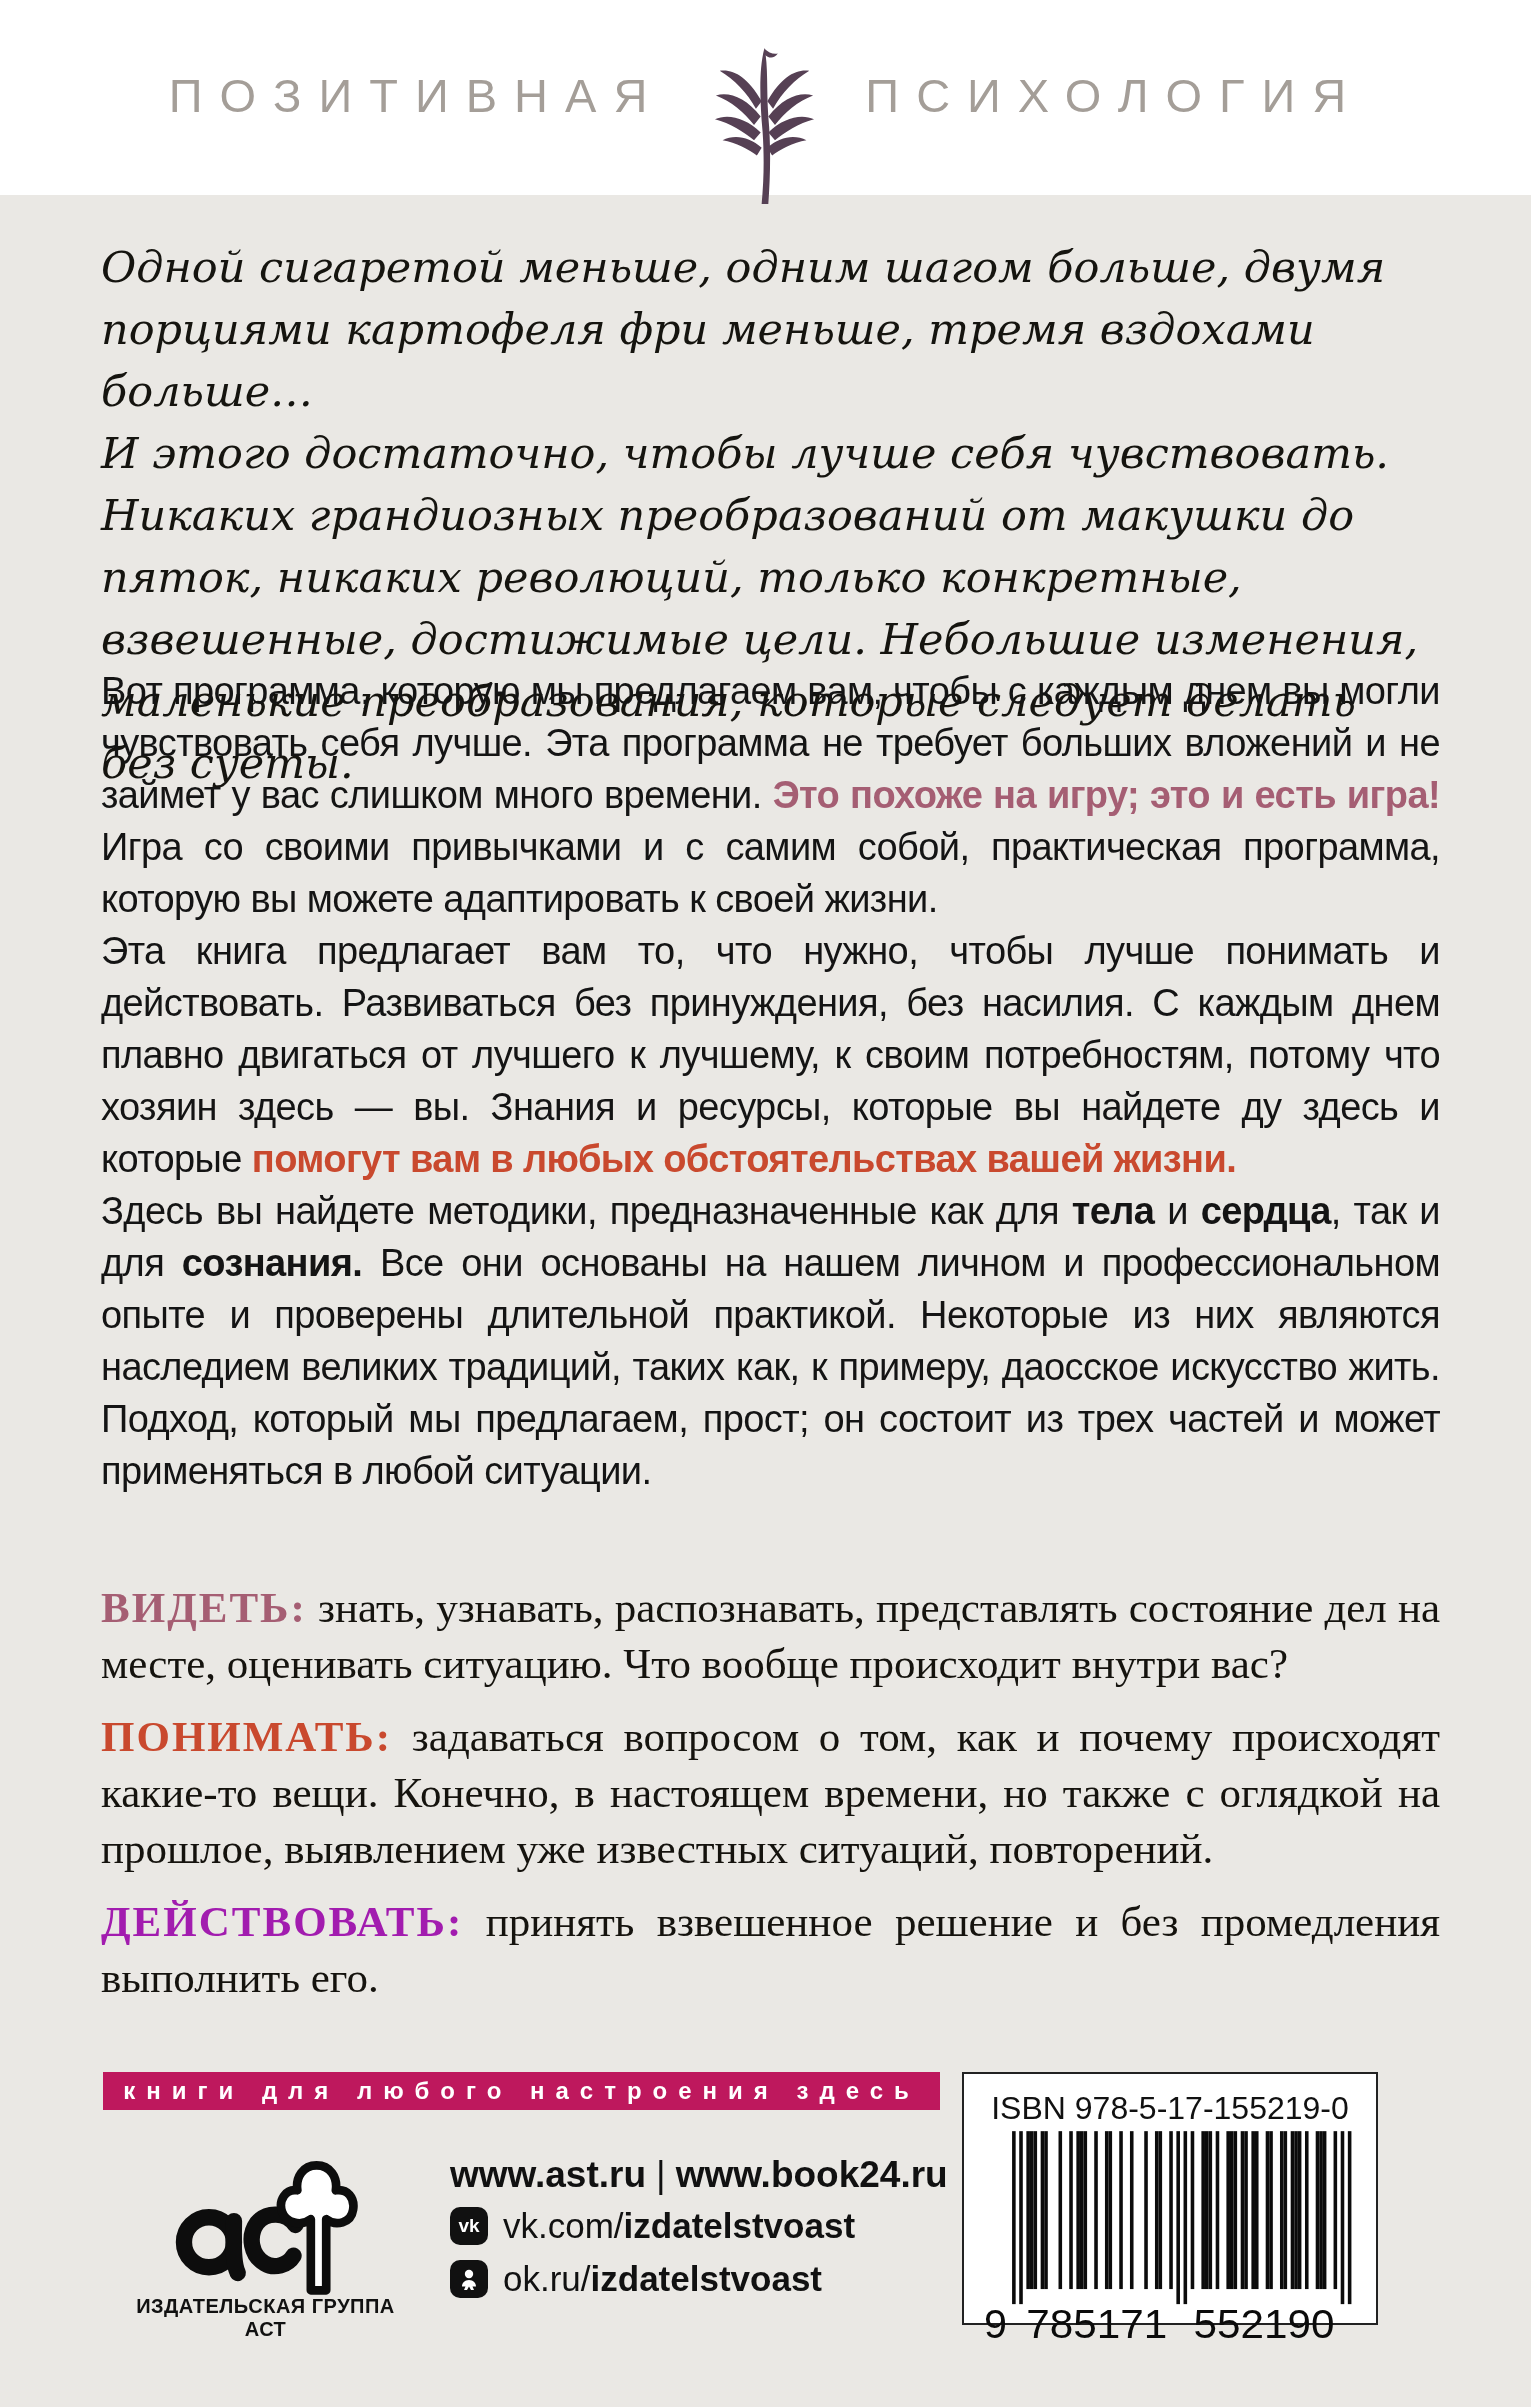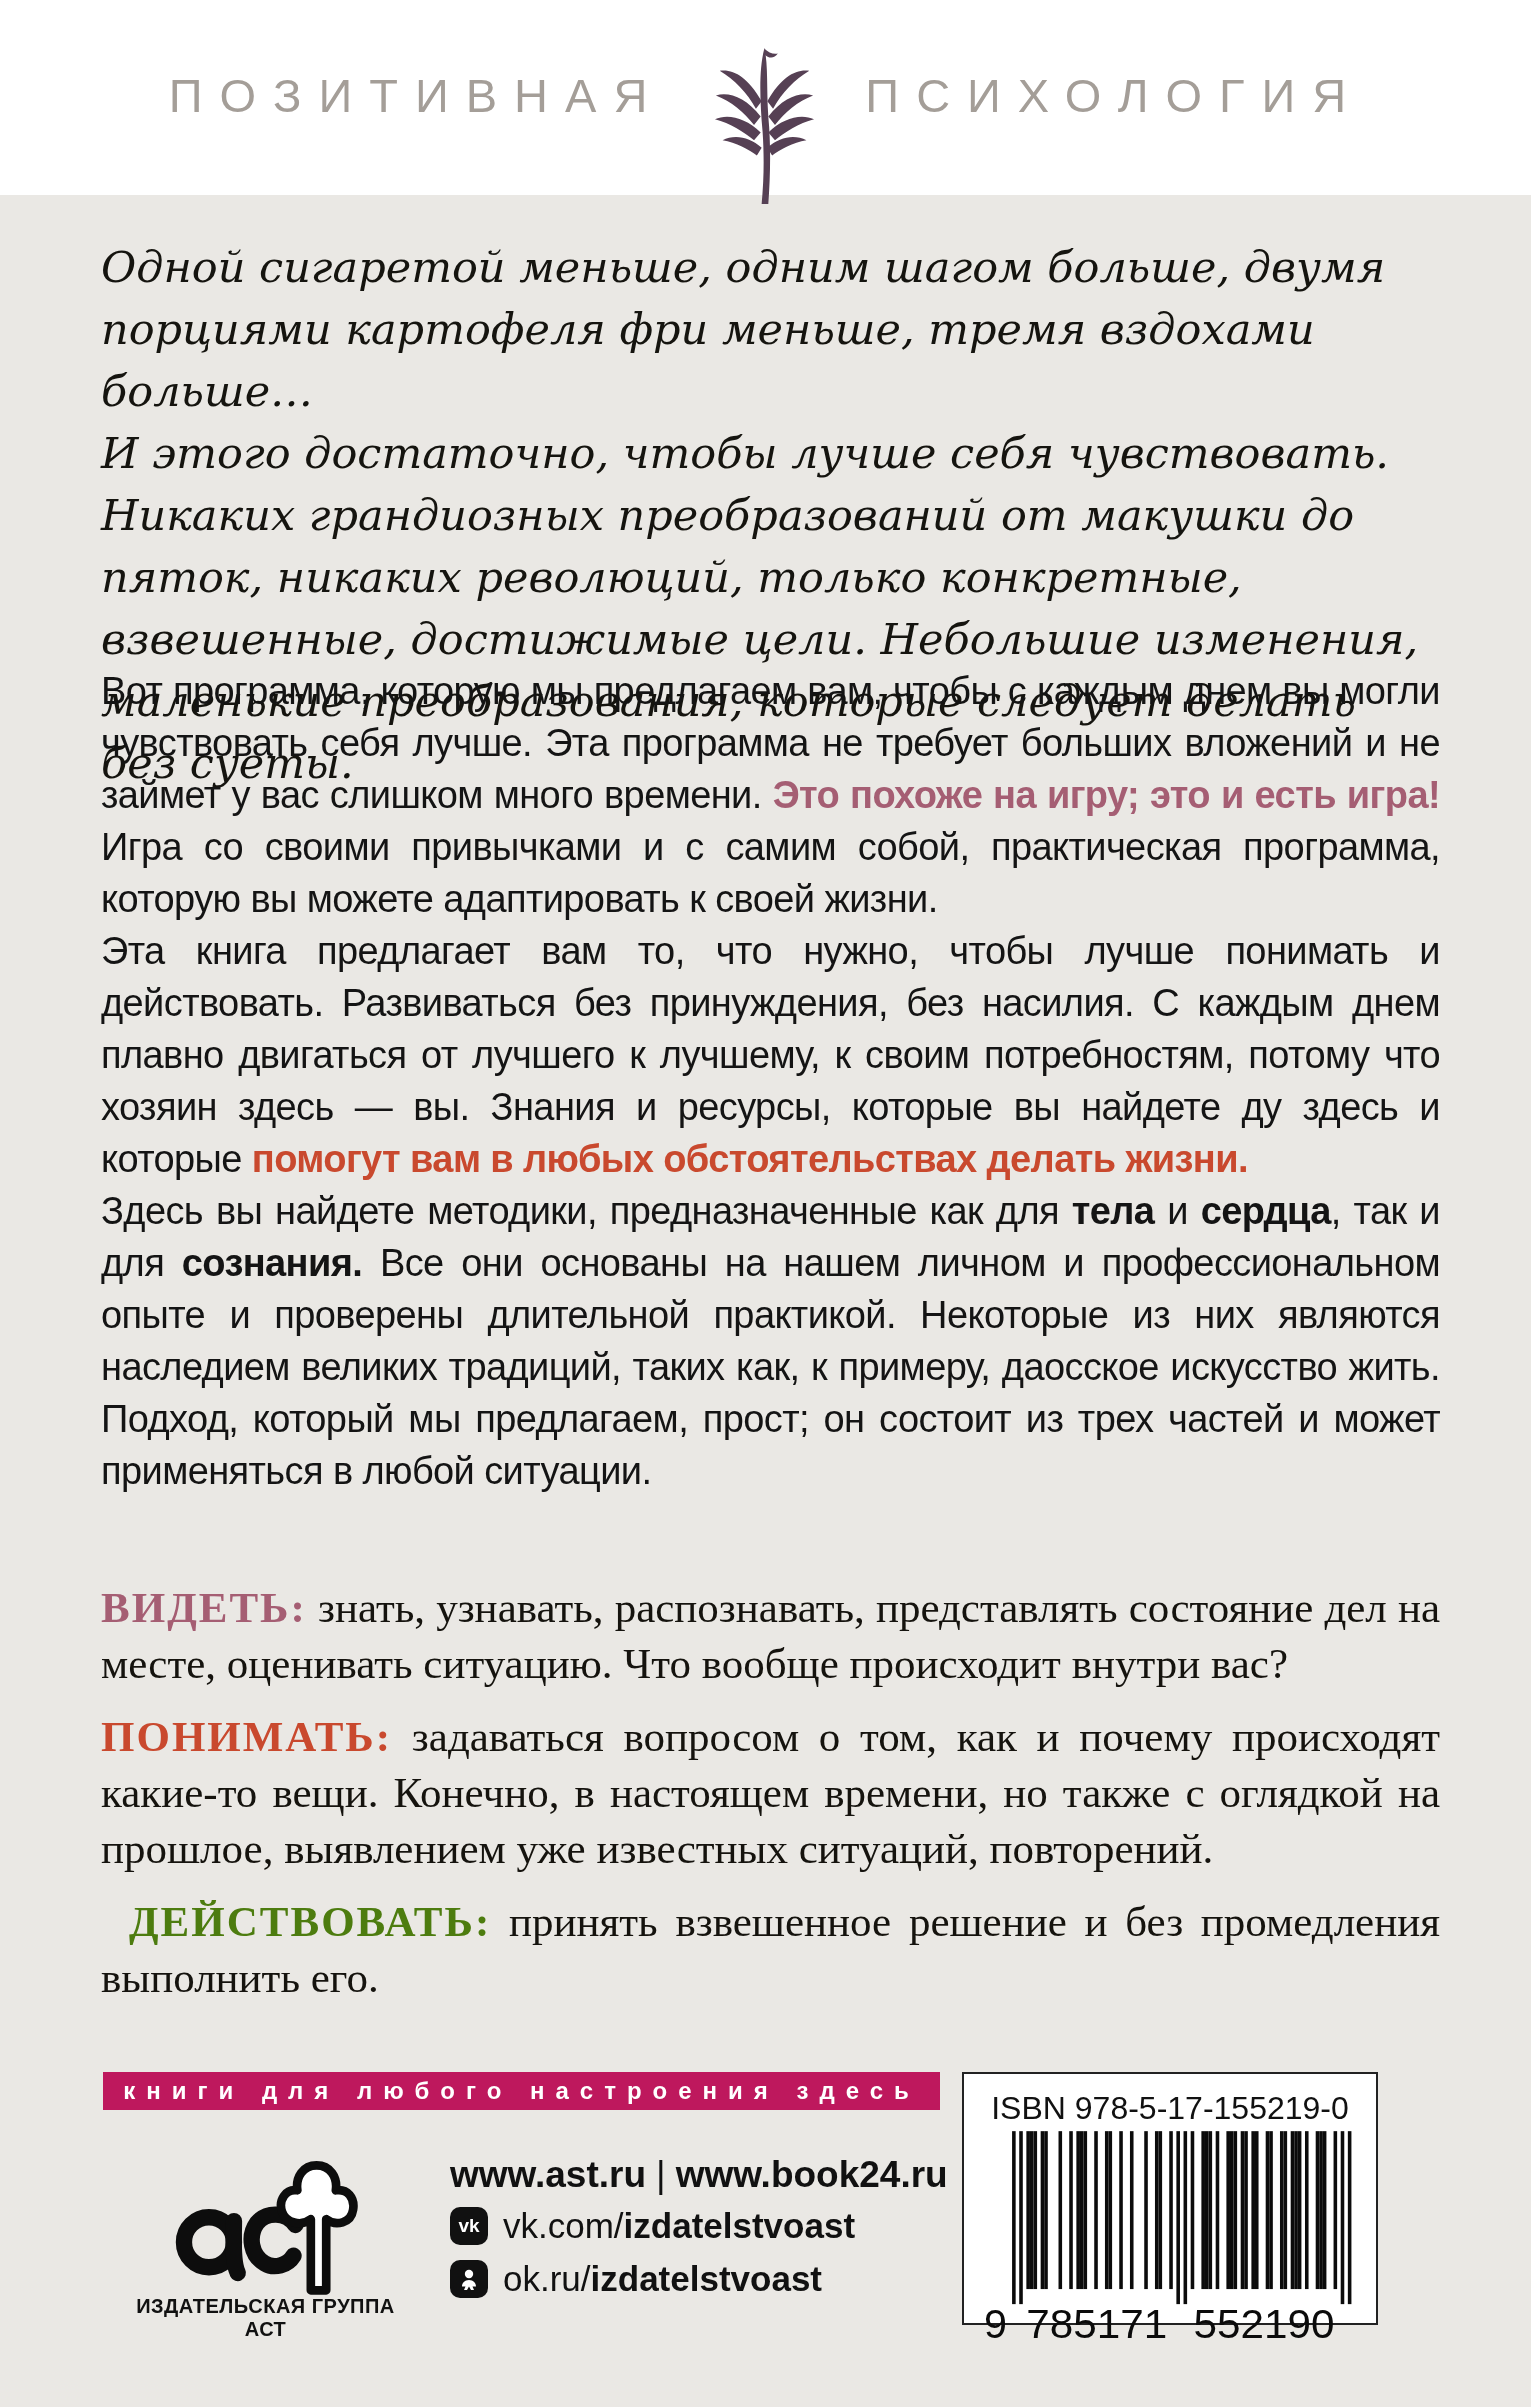--- a/index.html
+++ b/index.html
@@ -34,21 +34,21 @@
   .seg-bold{font-weight:700;}
 
   
   .sections{position:absolute;left:101px;top:1580px;width:1339px;
     font-family:"Liberation Serif",serif;font-size:43px;line-height:56px;
     text-align:justify;color:#15130e;}
   .section{margin:0 0 17px 0;}
   .section .label{font-weight:700;letter-spacing:2px;}
   .label-rose{color:#a55e73;}
   .label-red{color:#c9492e;}
-  .label-dark{color:#4d7c0f;margin-left:28px;}
+  .label-dark{color:#a21caf;}
 
   
   .banner{position:absolute;left:103px;top:2072px;width:837px;height:38px;
     background:#be185d;color:#ffffff;display:flex;align-items:center;justify-content:center;
     font-size:24px;font-weight:700;letter-spacing:11px;white-space:nowrap;}
   .isbn-box{position:absolute;left:962px;top:2072px;width:416px;height:253px;
     background:#ffffff;border:2px solid #222;box-sizing:border-box;text-align:center;}
   .isbn-label{font-size:32px;margin-top:16px;color:#111;}
   .isbn-box svg{display:block;margin:4px auto 0 auto;}
 
@@ -94,21 +94,21 @@
   <span class="series-word">ПСИХОЛОГИЯ</span>
 </div>
 
 <div class="epigraph">
   <p>Одной сигаретой меньше, одним шагом больше, двумя порциями картофеля фри меньше, тремя вздохами больше…</p>
   <p>И этого достаточно, чтобы лучше себя чувствовать. Никаких грандиозных преобразований от макушки до пяток, никаких революций, только конкретные, взвешенные, достижимые цели. Небольшие изменения, маленькие преобразования, которые следует делать без суеты.</p>
 </div>
 
 <div class="body-copy" id="body-copy">
     <p><span>Вот программа, которую мы предлагаем вам, чтобы с каждым днем вы могли чувствовать себя лучше. Эта программа не требует больших вложений и не займет у вас слишком много времени. </span><span class="seg-rose">Это похоже на игру; это и есть игра!</span><span> Игра со своими привычками и с самим собой, практическая программа, которую вы можете адаптировать к своей жизни.</span></p>
-    <p><span>Эта книга предлагает вам то, что нужно, чтобы лучше понимать и действовать. Развиваться без принуждения, без насилия. С каждым днем плавно двигаться от лучшего к лучшему, к своим потребностям, потому что хозяин здесь — вы. Знания и ресурсы, которые вы найдете ду здесь и которые </span><span class="seg-red">помогут вам в любых обстоятельствах делать жизни.</span></p>
+    <p><span>Эта книга предлагает вам то, что нужно, чтобы лучше понимать и действовать. Развиваться без принуждения, без насилия. С каждым днем плавно двигаться от лучшего к лучшему, к своим потребностям, потому что хозяин здесь — вы. Знания и ресурсы, которые вы найдете ду здесь и которые </span><span class="seg-red">помогут вам в любых обстоятельствах вашей жизни.</span></p>
     <p><span>Здесь вы найдете методики, предназначенные как для </span><span class="seg-bold">тела</span><span> и </span><span class="seg-bold">сердца</span><span>, так и для </span><span class="seg-bold">сознания.</span><span> Все они основаны на нашем личном и профессиональном опыте и проверены длительной практикой. Некоторые из них являются наследием великих традиций, таких как, к примеру, даосское искусство жить. Подход, который мы предлагаем, прост; он состоит из трех частей и может применяться в любой ситуации.</span></p>
   </div>
 
 <div class="sections" id="sections">
     <p class="section"><span class="label label-rose">ВИДЕТЬ:</span><span> знать, узнавать, распознавать, представлять состояние дел на месте, оценивать ситуацию. Что вообще происходит внутри вас?</span></p>
     <p class="section"><span class="label label-red">ПОНИМАТЬ:</span><span> задаваться вопросом о том, как и почему происходят какие-то вещи. Конечно, в настоящем времени, но также с оглядкой на прошлое, выявлением уже известных ситуаций, повторений.</span></p>
     <p class="section"><span class="label label-dark">ДЕЙСТВОВАТЬ:</span><span> принять взвешенное решение и без промедления выполнить его.</span></p>
   </div>
 
 <div class="banner">книги для любого настроения здесь</div>

